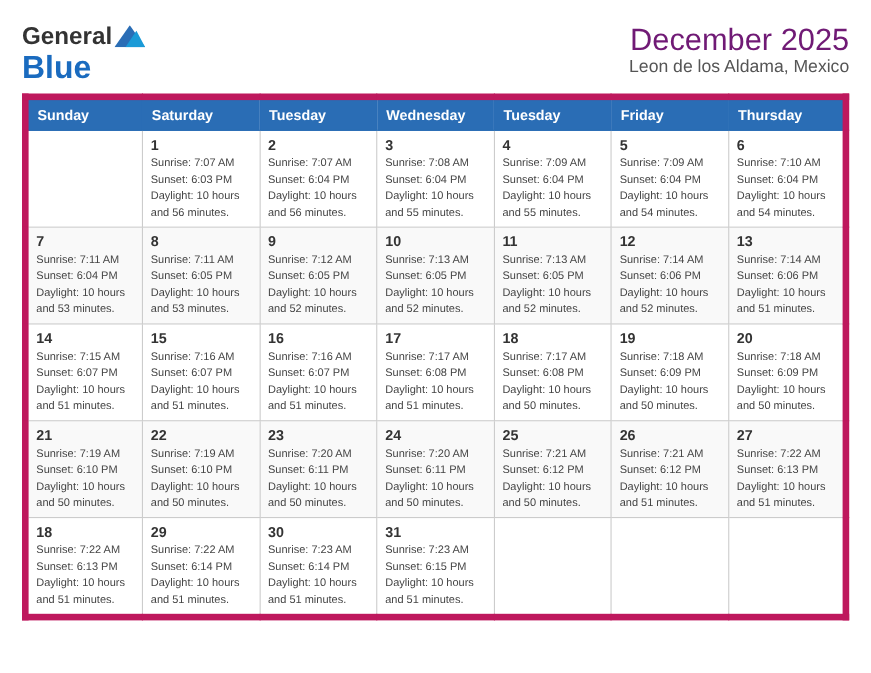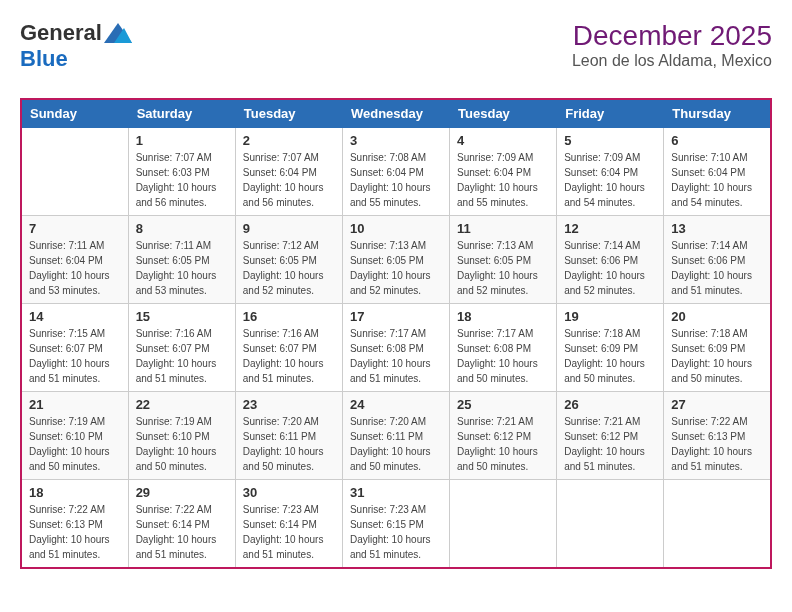--- a/index.html
+++ b/index.html
@@ -7,38 +7,38 @@
       font-family: Arial, sans-serif;
       background: #fff;
       width: 792px;
       min-height: 612px;
       padding: 20px;
     }
     .header {
       display: flex;
       justify-content: space-between;
       align-items: flex-start;
-      margin-bottom: 26px;
+      margin-bottom: 6px;
     }
     .logo {
       display: flex;
       flex-direction: column;
       align-items: flex-start;
     }
     .logo-text {
       display: flex;
       align-items: center;
     }
     .logo-general {
       font-size: 22px;
       font-weight: bold;
       color: #333;
     }
     .logo-blue {
-      font-size: 22px;
+      font-size: 29px;
       font-weight: bold;
       color: #1a6bbf;
     }
     .logo-icon {
       width: 28px;
       height: 20px;
       margin-left: 2px;
     }
     .title-section {
       text-align: right;
@@ -48,21 +48,21 @@
       font-weight: normal;
       color: #701a75;
     }
     .location {
       font-size: 16px;
       color: #555;
     }
     .calendar {
       width: 100%;
       border-collapse: collapse;
-      border: 2px solid #be185d;
+      border: 6px solid #be185d;
     }
     .calendar th {
       background-color: #2a6db5;
       color: white;
       text-align: left;
       padding: 6px 8px;
       font-size: 13px;
       font-weight: bold;
       border: 1px solid #2a6db5;
     }

